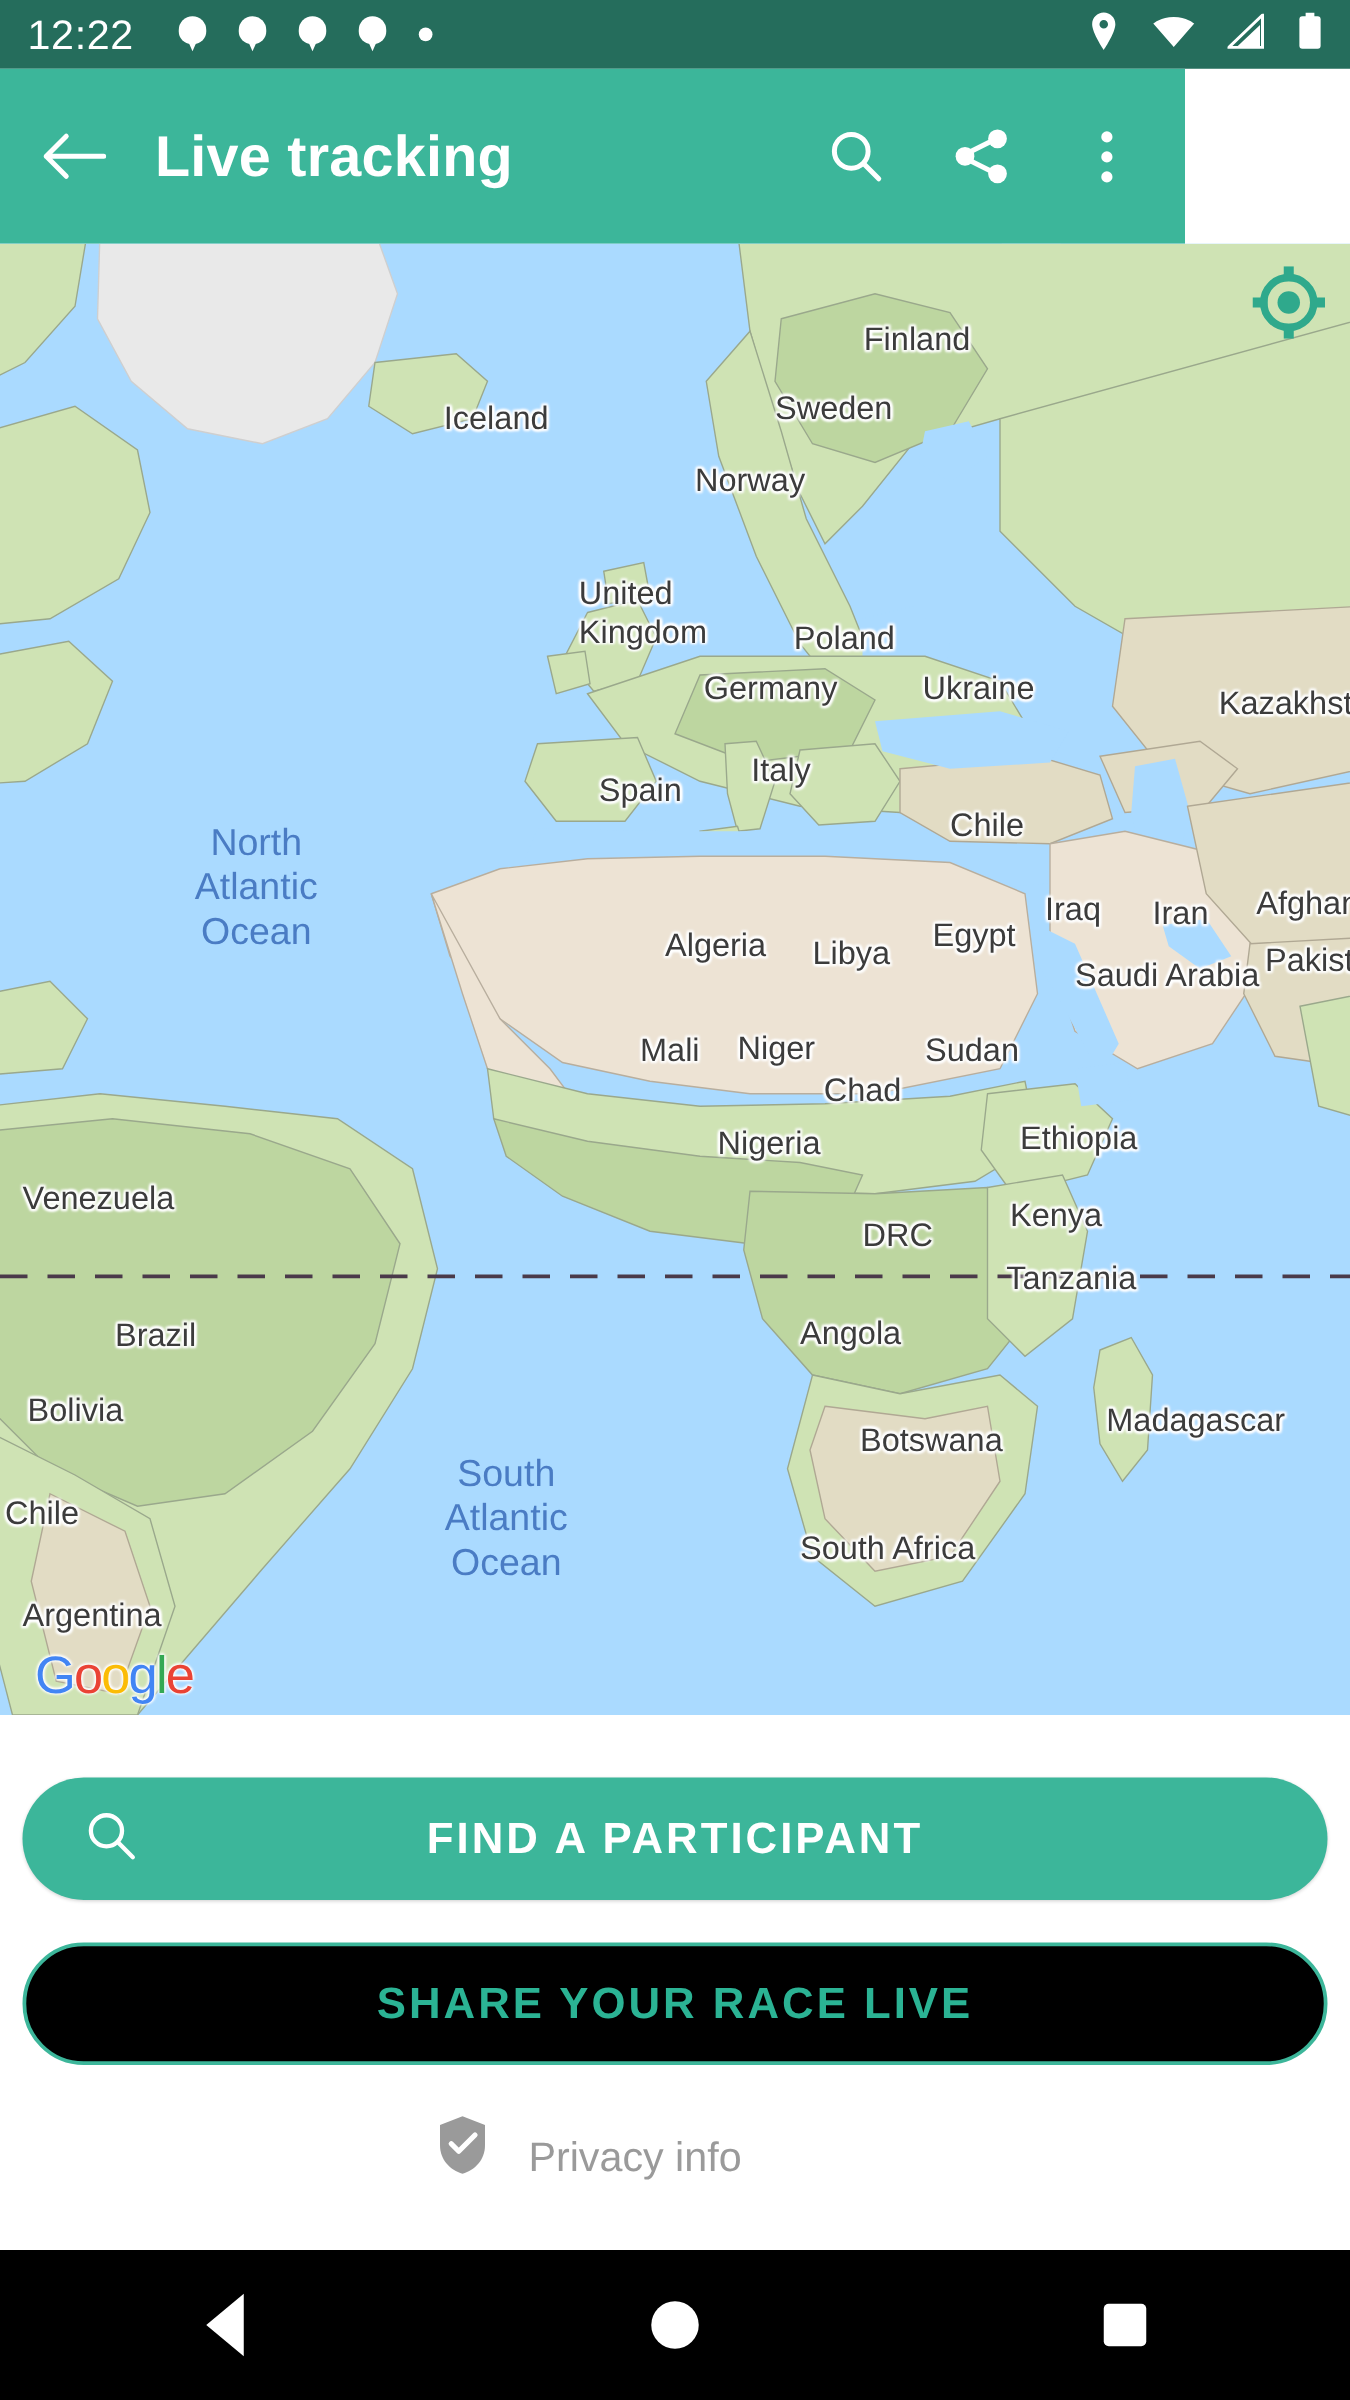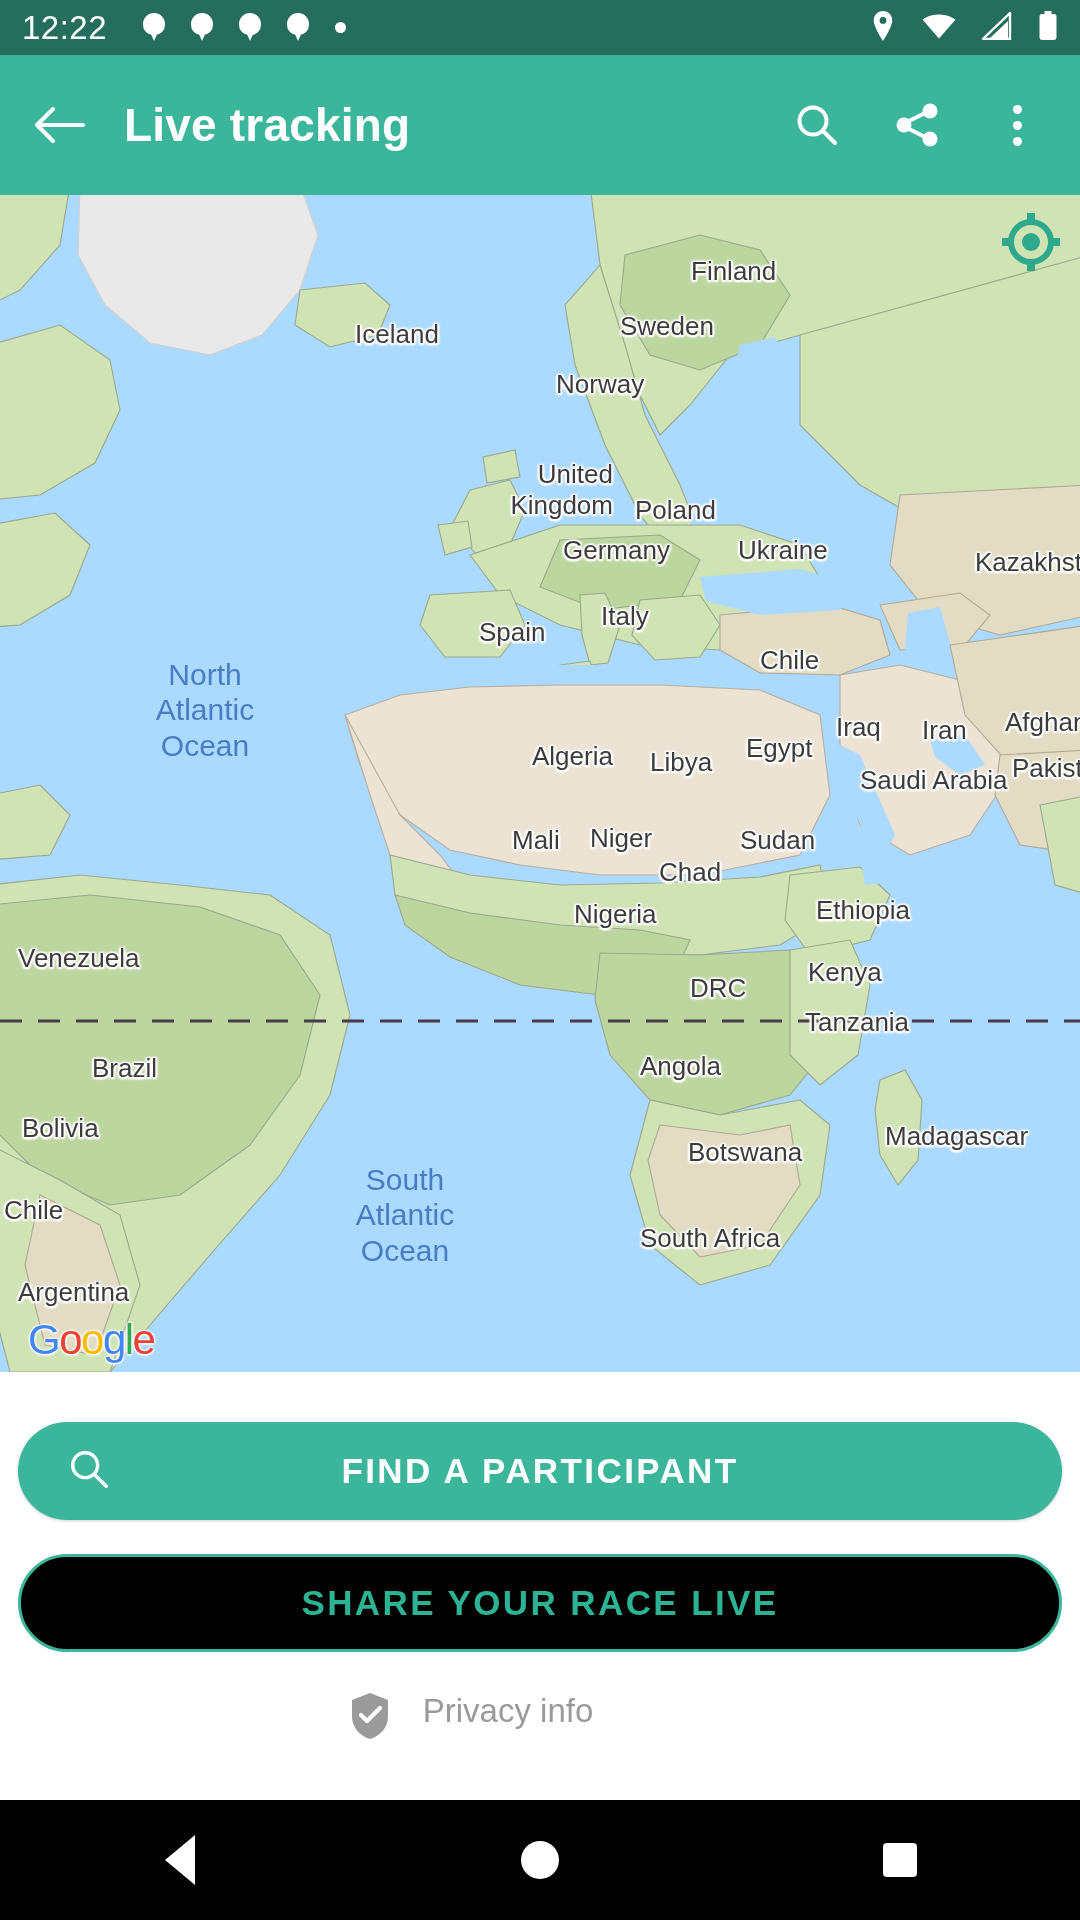--- a/index.html
+++ b/index.html
@@ -26,21 +26,21 @@
   }
   .notif-ico::after {
     content:""; position:absolute; top:19px; left:7px;
     width:0; height:0; border-left:4px solid transparent; border-right:4px solid transparent;
     border-top:9px solid #fff;
   }
   .notif-dot { width:11px; height:11px; border-radius:50%; background:#fff; }
 
   
   .app-bar {
-    position:absolute; top:55px; left:0; width:1080px; height:140px;
+    position:absolute; top:55px; left:0; width:948px; height:140px;
     background:#3cb69a; display:flex; align-items:center; padding:0 28px;
   }
   .back-arrow { width:62px; height:62px; display:flex; align-items:center; justify-content:center; cursor:pointer; }
   .app-title {
     color:#fff; font-size:46px; font-weight:700; margin-left:34px; letter-spacing:0.2px;
     white-space:nowrap;
   }
   .app-actions { margin-left:auto; display:flex; align-items:center; gap:42px; padding-right:6px; }
   .act-btn { width:58px; height:58px; display:flex; align-items:center; justify-content:center; cursor:pointer; }
   .dots { display:flex; flex-direction:column; gap:7px; align-items:center; }
@@ -92,21 +92,21 @@
   .btn-outline {
     position:absolute; top:182px; left:18px; width:1044px; height:98px;
     background:#000000; border:3px solid #3cb69a; border-radius:49px;
     display:flex; align-items:center; justify-content:center; cursor:pointer;
   }
   .btn-outline .label {
     color:#2bb394; font-size:35px; font-weight:700; letter-spacing:2.4px;
   }
   .privacy {
     position:absolute; top:320px; left:0; width:942px;
-    display:flex; align-items:flex-start; justify-content:center; gap:32px; cursor:pointer;
+    display:flex; align-items:flex-end; justify-content:center; gap:32px; cursor:pointer;
   }
   .privacy .label { color:#9a9a9a; font-size:33px; }
 
   
   .nav-bar {
     position:absolute; bottom:0; left:0; width:1080px; height:120px;
     background:#000; display:flex; align-items:center; justify-content:space-around;
   }
   .nav-btn { width:120px; height:120px; display:flex; align-items:center; justify-content:center; cursor:pointer; }
   .nav-back { width:0; height:0; border-top:25px solid transparent; border-bottom:25px solid transparent; border-right:30px solid #fff; }
@@ -296,21 +296,21 @@
       <div>South</div>
       <div>Atlantic</div>
       <div>Ocean</div>
     </div>
 
     <div id="country-labels">
         <div class="map-label" style="left: 355px; top: 124px;">Iceland</div>
         <div class="map-label" style="left: 691px; top: 61px;">Finland</div>
         <div class="map-label" style="left: 620px; top: 116px;">Sweden</div>
         <div class="map-label" style="left: 556px; top: 174px;">Norway</div>
-        <div class="map-label" style="left: 463px; top: 264px; width: 150px; text-align: right; white-space: normal; line-height: 1.2;">United Kingdom</div>
+        <div class="map-label" style="left: 463px; top: 264px; width: 150px; text-align: left; white-space: normal; line-height: 1.2;">United Kingdom</div>
         <div class="map-label" style="left: 635px; top: 300px;">Poland</div>
         <div class="map-label" style="left: 563px; top: 340px;">Germany</div>
         <div class="map-label" style="left: 738px; top: 340px;">Ukraine</div>
         <div class="map-label" style="left: 479px; top: 422px; text-align: center;">Spain</div>
         <div class="map-label" style="left: 601px; top: 406px;">Italy</div>
         <div class="map-label" style="left: 760px; top: 450px;">Chile</div>
         <div class="map-label" style="left: 975px; top: 352px;">Kazakhstan</div>
         <div class="map-label" style="left: 836px; top: 517px;">Iraq</div>
         <div class="map-label" style="left: 922px; top: 520px;">Iran</div>
         <div class="map-label" style="left: 1005px; top: 512px;">Afghanistan</div>

